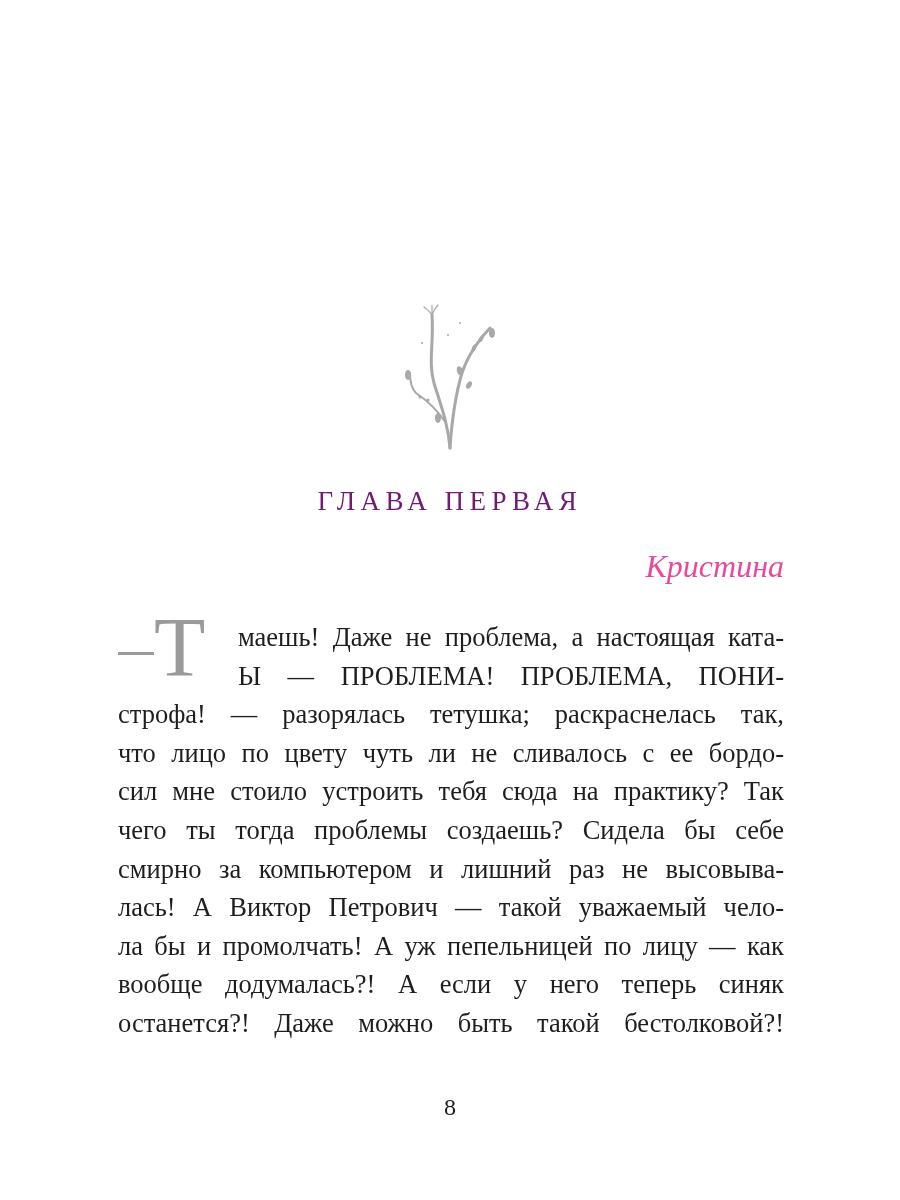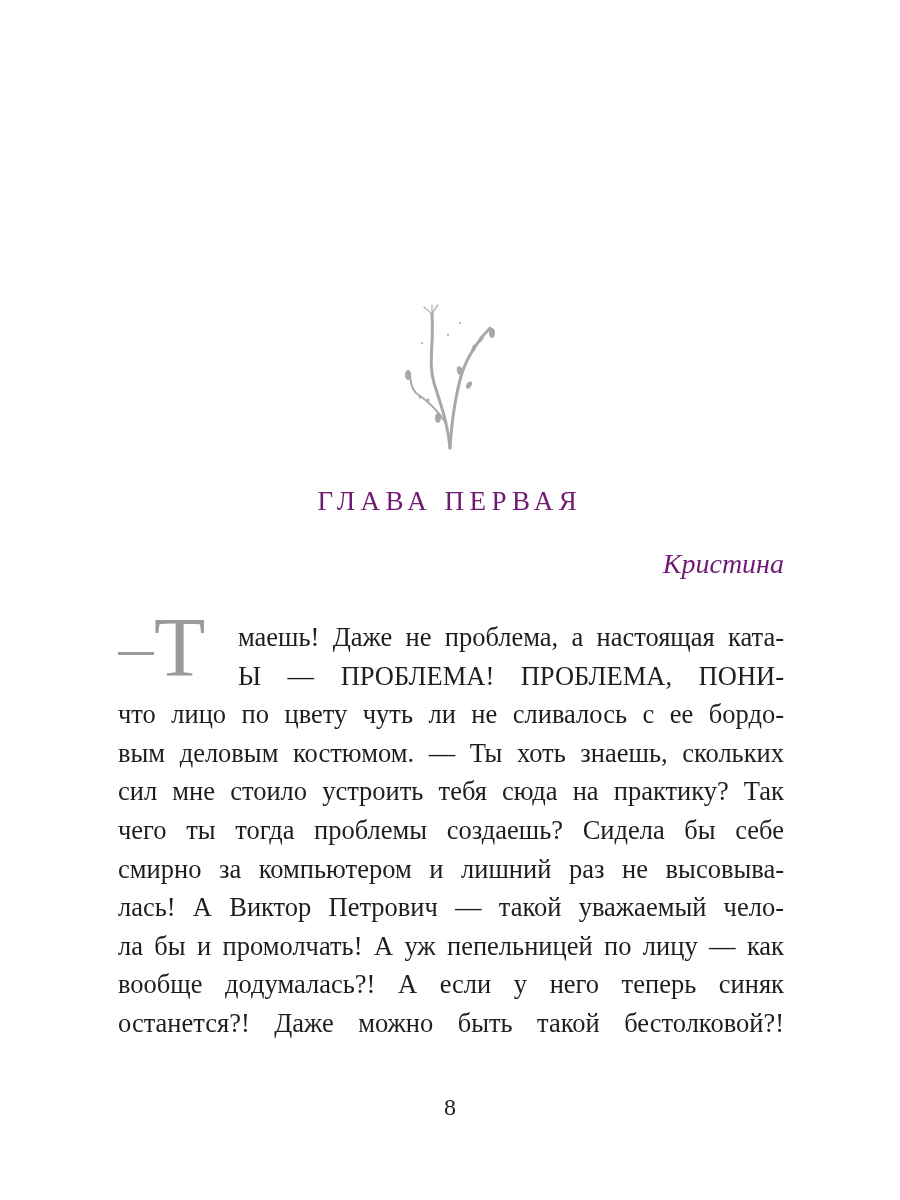--- a/index.html
+++ b/index.html
@@ -12,21 +12,21 @@
     .ornament {
       position: absolute; left: 390px; top: 293px; width: 120px; height: 160px;
     }
     .chapter-title {
       position: absolute; left: 0; width: 900px; top: 486px;
       text-align: center; font-size: 27px; letter-spacing: 5.5px;
       color: #701a75; white-space: nowrap;
     }
     .narrator {
       position: absolute; right: 116px; top: 548px;
-      font-style: italic; font-size: 28px; color: #701a75; margin-left: 28px;
+      font-style: italic; font-size: 32px; color: #ec4899; margin-left: 28px;
     }
     .body-text {
       position: absolute; left: 118px; top: 618px; width: 666px;
       font-size: 26.5px; line-height: 38.6px; color: #1e1e1e;
     }
     .line {
       display: block; text-align: justify; text-align-last: justify;
       white-space: nowrap; height: 38.6px;
     }
     .line.last { text-align-last: justify; }
@@ -78,22 +78,22 @@
 <div class="chapter-title">ГЛАВА ПЕРВАЯ</div>
 <div class="narrator">Кристина</div>
 
 <div class="body-text">
   <div class="dropcap-wrap">
     <span class="dropcap-dash"></span>
     <span class="dropcap-letter">Т</span>
   </div>
   <span class="line">маешь! Даже не проблема, а настоящая ката-</span>
   <span class="line">Ы — ПРОБЛЕМА! ПРОБЛЕМА, ПОНИ-</span>
+  <span class="line">строфа! — разорялась тетушка; раскраснелась так,</span>
   <span class="line">что лицо по цвету чуть ли не сливалось с ее бордо-</span>
-  <span class="line">вым деловым костюмом. — Ты хоть знаешь, скольких</span>
   <span class="line">сил мне стоило устроить тебя сюда на практику? Так</span>
   <span class="line">чего ты тогда проблемы создаешь? Сидела бы себе</span>
   <span class="line">смирно за компьютером и лишний раз не высовыва-</span>
   <span class="line">лась! А Виктор Петрович — такой уважаемый чело-</span>
   <span class="line">ла бы и промолчать! А уж пепельницей по лицу — как</span>
   <span class="line">вообще додумалась?! А если у него теперь синяк</span>
   <span class="line last">останется?! Даже можно быть такой бестолковой?!</span>
 </div>
 
 <div class="page-number">8</div>

